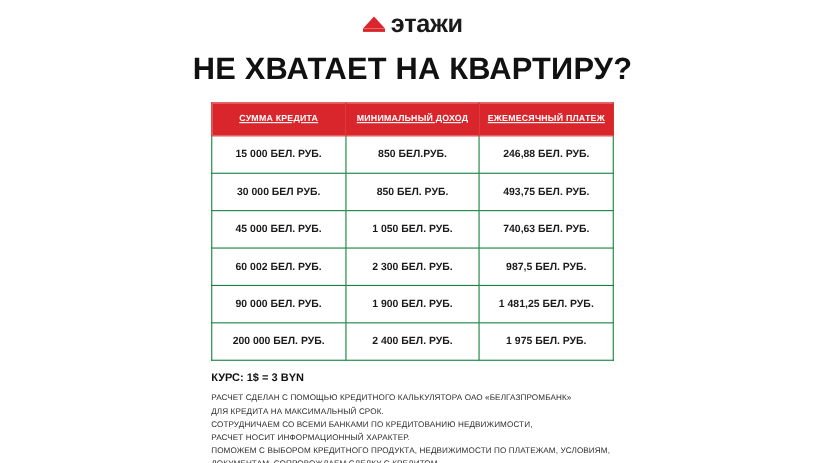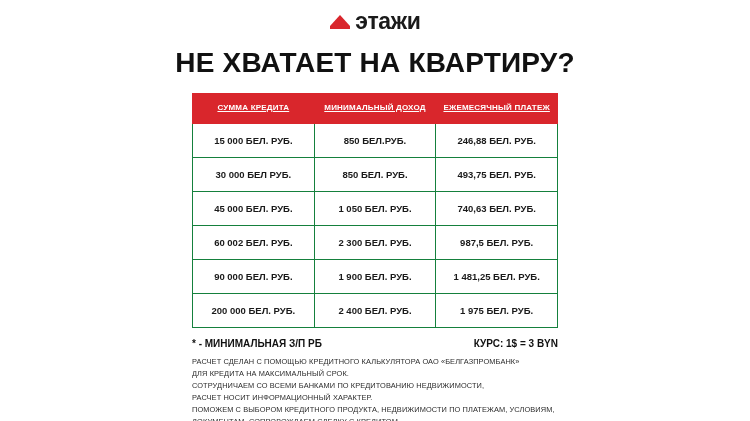--- a/index.html
+++ b/index.html
@@ -166,21 +166,20 @@
           <td>200 000 БЕЛ. РУБ.</td>
           <td>2 400 БЕЛ. РУБ.</td>
           <td>1 975 БЕЛ. РУБ.</td>
         </tr>
       </tbody>
     </table>
   </div>
 
   <div class="notes">
     <div class="note-row">
-      <span>* - МИНИМАЛЬНАЯ З/П РБ</span>
       <span>КУРС: 1$ = 3 BYN</span>
     </div>
     <div class="fineprint">
       <div>РАСЧЕТ СДЕЛАН С ПОМОЩЬЮ КРЕДИТНОГО КАЛЬКУЛЯТОРА ОАО «БЕЛГАЗПРОМБАНК»</div>
       <div>ДЛЯ КРЕДИТА  НА МАКСИМАЛЬНЫЙ СРОК.</div>
       <div>СОТРУДНИЧАЕМ СО ВСЕМИ БАНКАМИ ПО КРЕДИТОВАНИЮ НЕДВИЖИМОСТИ,</div>
       <div>РАСЧЕТ НОСИТ ИНФОРМАЦИОННЫЙ ХАРАКТЕР.</div>
       <div>ПОМОЖЕМ С ВЫБОРОМ КРЕДИТНОГО ПРОДУКТА, НЕДВИЖИМОСТИ ПО ПЛАТЕЖАМ, УСЛОВИЯМ,</div>
       <div>ДОКУМЕНТАМ, СОПРОВОЖДАЕМ СДЕЛКУ С КРЕДИТОМ</div>
     </div>

